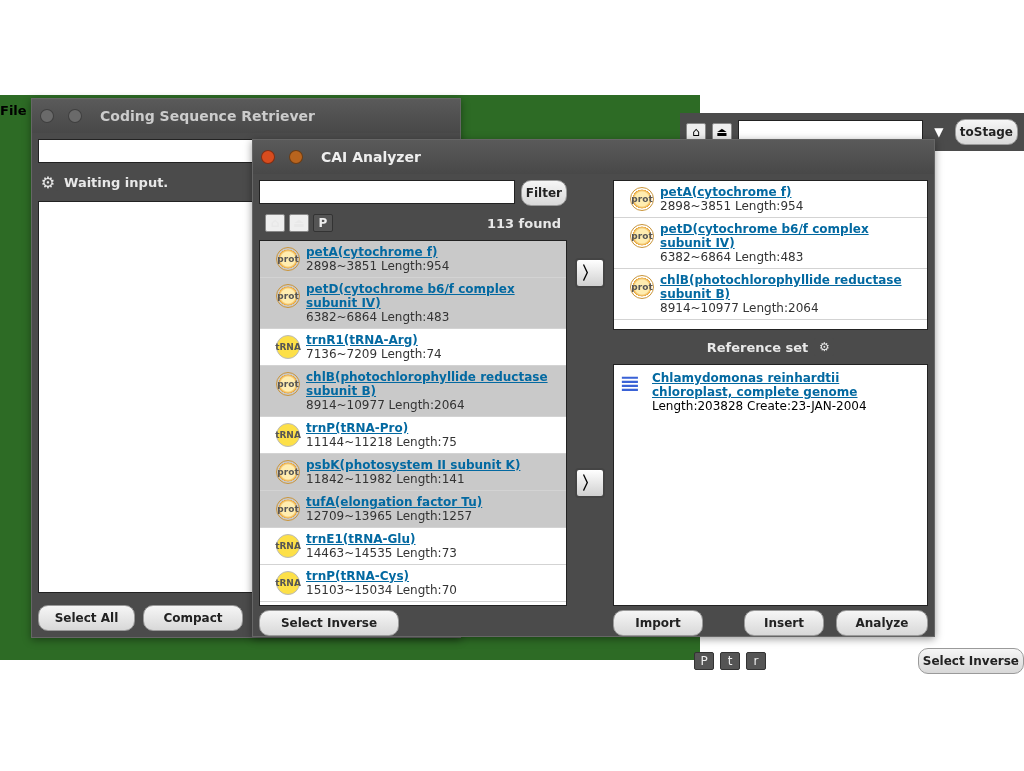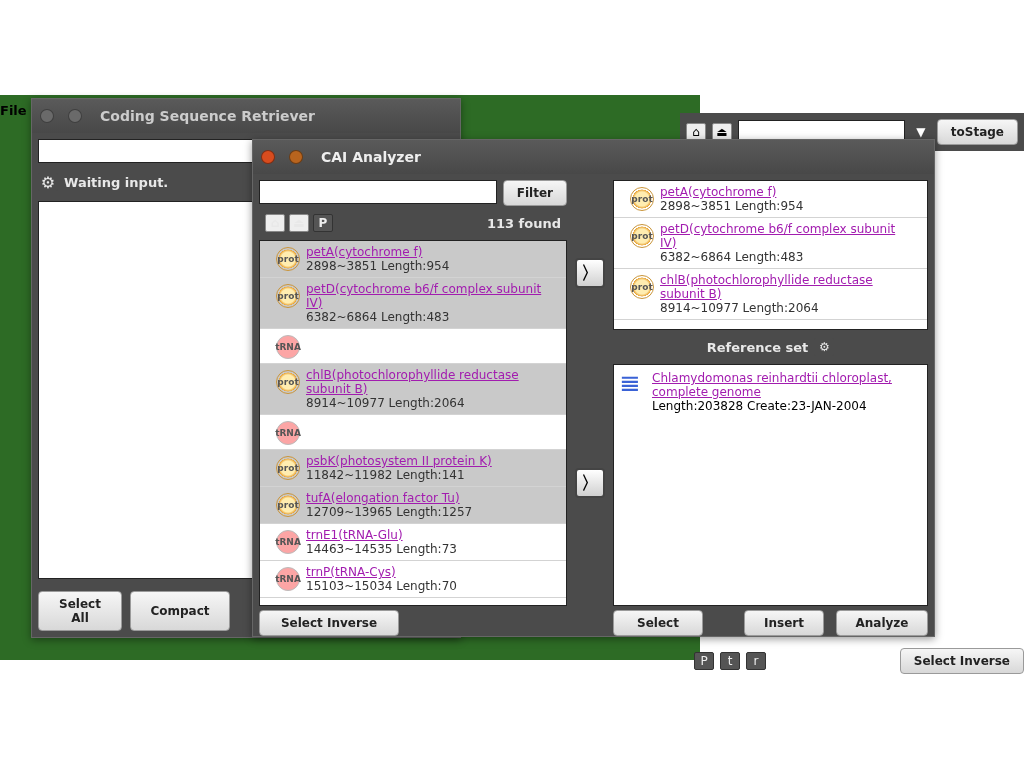--- a/index.html
+++ b/index.html
@@ -11,33 +11,33 @@
 
 
 .win { position: absolute; background: #4b4b4b; border: 1px solid #666; box-shadow: 0 2px 8px rgba(0,0,0,.4); display: flex; flex-direction: column; }
 .titlebar { height: 34px; background: linear-gradient(#5a5a5a,#484848); display: flex; align-items: center; padding: 0 8px; gap: 14px; }
 .tl-btn { width: 14px; height: 14px; border-radius: 50%; border: 1px solid rgba(0,0,0,.4); }
 .tl-close { background: #d84c1e; }
 .tl-min   { background: #888; }
 .tl-title { color: #ccc; font-weight: bold; font-size: 14px; margin-left: 4px; }
 .tl-close.dim, .tl-min.dim { background: #6a6a6a; }
 
-.btn { background: linear-gradient(#f6f6f6,#d8d8d8); border: 1px solid #9a9a9a; border-radius: 4px; font-size: 12px; font-weight: bold; color: #222; padding: 5px 13px; cursor: pointer; }
+.btn { background: linear-gradient(#f6f6f6,#d8d8d8); border: 1px solid #9a9a9a; border-radius: 10px; font-size: 12px; font-weight: bold; color: #222; padding: 5px 4px; cursor: pointer; }
 
 .panel { background: #fff; border: 1px solid #222; }
 .darkbar { background: #4b4b4b; color: #e8e8e8; font-weight: bold; font-size: 13px; padding: 4px 6px; display: flex; align-items: center; gap: 6px; }
 
 input.textin { background: #fff; border: 1px solid #222; height: 24px; padding: 2px 4px; font-size: 12px; }
 
 .seq-list { background: #fff; overflow-y: scroll; }
 .seq-row { display: flex; align-items: flex-start; gap: 6px; padding: 4px 16px; border-bottom: 1px solid #d3d3d3; font-size: 12px; }
 .seq-row.sel { background: #c9c9c9; }
 .seq-icon { width: 24px; height: 24px; border-radius: 50%; display: flex; align-items: center; justify-content: center; font-size: 9px; font-weight: bold; color: #555; background: radial-gradient(#ffedb0 45%, #e8a53a 60%, transparent 62%); border: 1px solid #c9953a; flex: none; margin-top: 2px; }
-.seq-icon.trna { background: #fca5a5; border-color: #bbb; }
-.seq-name { color: #a21caf; font-weight: normal; text-decoration: underline; }
+.seq-icon.trna { background: #fde047; border-color: #bbb; }
+.seq-name { color: #0369a1; font-weight: bold; text-decoration: underline; }
 .seq-pos  { color: #333; }
 
 .mini-icon { width: 20px; height: 18px; background: #eee; border: 1px solid #888; border-radius: 2px; display: inline-flex; align-items: center; justify-content: center; font-size: 12px; }
 
 .arrow-btn { width: 30px; height: 30px; background: linear-gradient(#fff,#d0d0d0); border: 2px solid #444; border-radius: 4px; display: flex; align-items: center; justify-content: center; font-size: 18px; font-weight: bold; color: #000; cursor: pointer; }
 
 
 .frag-right { position: absolute; left: 680px; top: 113px; width: 344px; background: #4b4b4b; padding: 6px; display: flex; align-items: center; gap: 6px; }
 
 
@@ -81,21 +81,21 @@
     <input class="textin" style="width: 100%;">
   </div>
   <div class="darkbar">
     <span class="mini-icon" style="background:#4b4b4b;border:none;color:#e8e8e8;font-size:16px">⚙</span>
     <span>Waiting input.</span>
   </div>
   <div style="flex:1; padding:6px;">
     <div class="panel" style="height:100%;"></div>
   </div>
   <div style="padding:6px; display:flex; gap:8px;">
-    <button class="btn" style="width:84px">Select All</button>
+    <button class="btn" style="width:97px">Select All</button>
     <button class="btn" style="width:100px">Compact</button>
   </div>
 </div>
 
 <div class="win" style="left:252px; top:139px; width:683px; height:498px;">
   <div class="titlebar">
     <span class="tl-btn tl-close"></span>
     <span class="tl-btn tl-min" style="background:#b8641e"></span>
     <span class="tl-title" style="color:#eee">CAI Analyzer</span>
   </div>
@@ -125,35 +125,43 @@
           </div>
           <div class="seq-row sel">
             <div class="seq-icon">prot</div>
             <div>
               <div class="seq-name">petD(cytochrome b6/f complex subunit IV)</div>
               <div class="seq-pos">6382~6864 Length:483</div>
             </div>
           </div>
           <div class="seq-row">
             <div class="seq-icon trna">tRNA</div>
+            <div>
+              <div class="seq-name">trnR1(tRNA-Arg)</div>
+              <div class="seq-pos">7136~7209 Length:74</div>
+            </div>
           </div>
           <div class="seq-row sel">
             <div class="seq-icon">prot</div>
             <div>
               <div class="seq-name">chlB(photochlorophyllide reductase subunit B)</div>
               <div class="seq-pos">8914~10977 Length:2064</div>
             </div>
           </div>
           <div class="seq-row">
             <div class="seq-icon trna">tRNA</div>
-          </div>
-          <div class="seq-row sel">
-            <div class="seq-icon">prot</div>
-            <div>
-              <div class="seq-name">psbK(photosystem II protein K)</div>
+            <div>
+              <div class="seq-name">trnP(tRNA-Pro)</div>
+              <div class="seq-pos">11144~11218 Length:75</div>
+            </div>
+          </div>
+          <div class="seq-row sel">
+            <div class="seq-icon">prot</div>
+            <div>
+              <div class="seq-name">psbK(photosystem II subunit K)</div>
               <div class="seq-pos">11842~11982 Length:141</div>
             </div>
           </div>
           <div class="seq-row sel">
             <div class="seq-icon">prot</div>
             <div>
               <div class="seq-name">tufA(elongation factor Tu)</div>
               <div class="seq-pos">12709~13965 Length:1257</div>
             </div>
           </div>
@@ -213,21 +221,21 @@
         <div style="display:flex; gap:6px;">
           <div style="width:26px;height:30px;flex:none;color:#3a62d6;font-size:22px;font-weight:bold">𝌆</div>
           <div>
             <div class="seq-name">Chlamydomonas reinhardtii chloroplast, complete genome</div>
             <div>Length:203828 Create:23-JAN-2004</div>
           </div>
         </div>
       </div>
 
       <div style="display:flex; gap:12px; justify-content:flex-start;">
-        <button class="btn" style="width:90px">Select</button>
+        <button class="btn" style="width:90px">Import</button>
         <div style="flex:1"></div>
         <button class="btn" style="width:80px">Insert</button>
         <button class="btn" style="width:92px">Analyze</button>
       </div>
     </div>
 
   </div>
 </div>
 
 </body></html>

